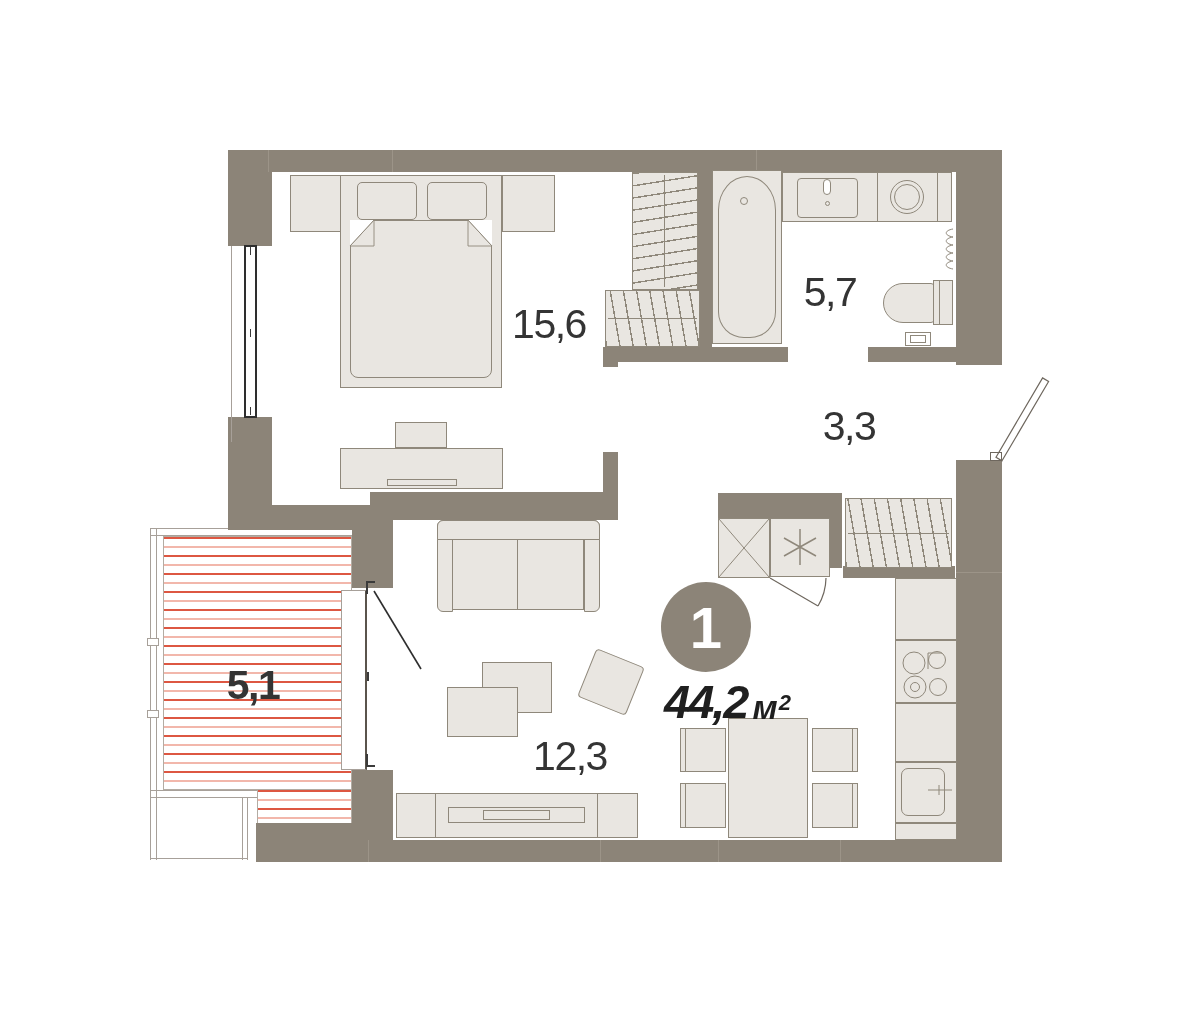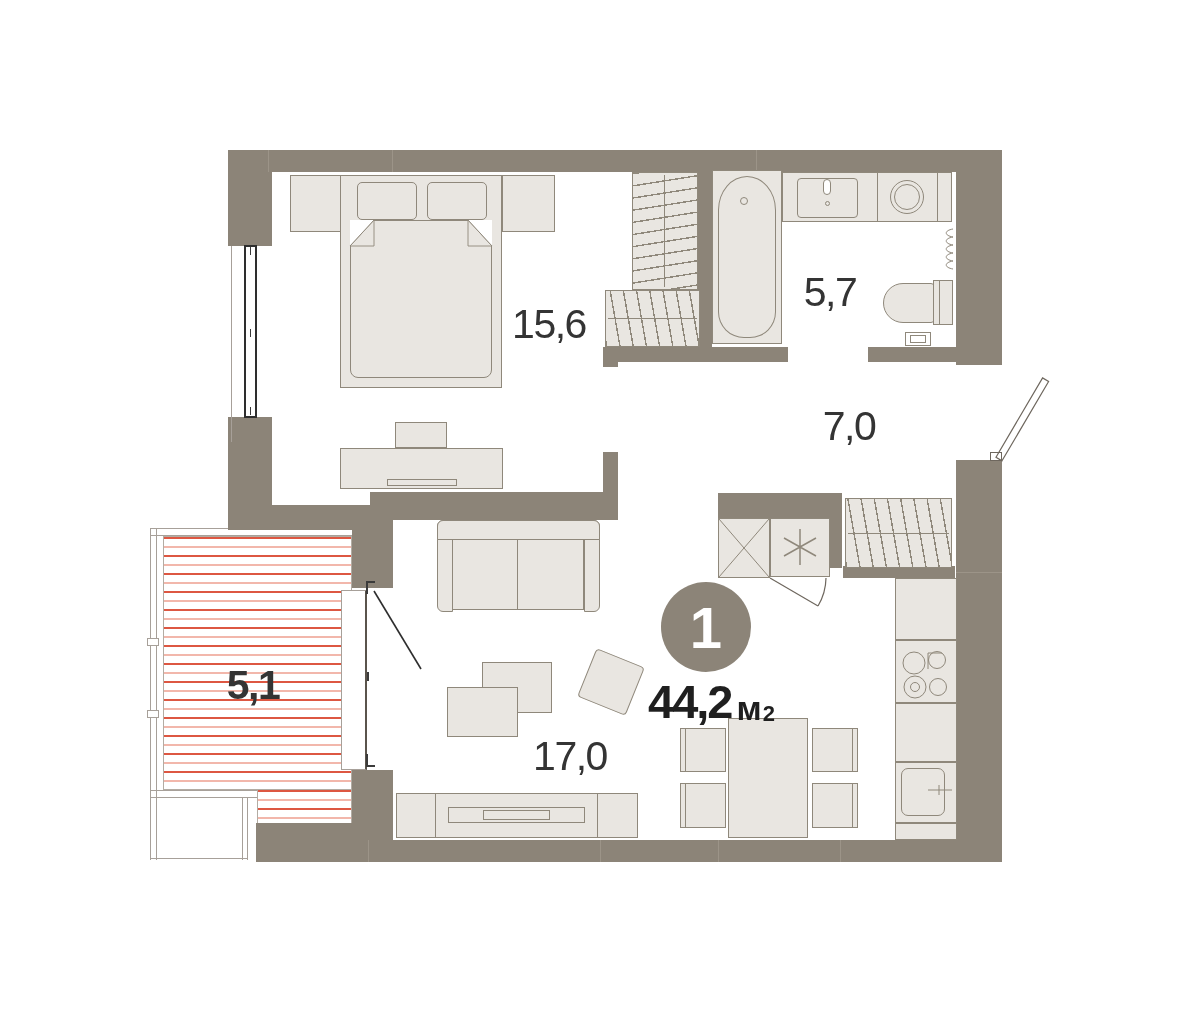--- a/index.html
+++ b/index.html
@@ -20,22 +20,22 @@
       var(--hatch-light) 9px 11px, transparent 11px 18px);}
   .hang-h{background-image:repeating-linear-gradient(171deg,
       var(--furn-stroke) 0 1.4px, transparent 1.4px 12px);}
   .hang-v{background-image:repeating-linear-gradient(80deg,
       var(--furn-stroke) 0 1.4px, transparent 1.4px 13px);}
   .lbl{position:absolute;transform:translate(-50%,-50%);font-size:41px;letter-spacing:-1.5px;
        color:var(--text);white-space:nowrap;}
   .badge{position:absolute;left:661px;top:582px;width:90px;height:90px;border-radius:50%;
          background:var(--badge-bg);display:flex;align-items:center;justify-content:center;}
   .badge span{color:var(--badge-text);font-size:58px;font-weight:700;}
-  .total{position:absolute;left:648px;top:678px;display:flex;align-items:flex-end;
-         color:var(--area-text);font-weight:700;line-height:1;}
+  .total{position:absolute;left:664px;top:678px;display:flex;align-items:center;
+         color:var(--area-text);font-weight:700;line-height:1;font-style:italic;}
   .total .val{font-size:47px;letter-spacing:-2px;}
   .total .unit{font-size:34px;margin-left:5px;margin-top:10px;}
   .total .sup{font-size:22px;margin-left:1px;margin-top:2px;}
   .sk{stroke:var(--furn-stroke);fill:none;stroke-width:1px;}
   .skd{stroke:var(--door-line);fill:none;stroke-width:1.2px;}
   .blackline{stroke:#2e2e2e;fill:none;stroke-width:1.6px;}
   svg{pointer-events:none;}
 </style>
 </head>
 <body>
@@ -207,23 +207,23 @@
       <polygon points="350,220 374,220 350,246" fill="#ffffff"></polygon>
       <path class="sk" d="M374,220 L350,246"></path>
       <polygon points="468,220 468,246 492,246" fill="var(--furn-fill)" stroke="var(--furn-stroke)" stroke-width="0.9"></polygon>
       <polygon points="492,220 468,220 492,246" fill="#ffffff"></polygon>
       <path class="sk" d="M468,220 L492,246"></path>
     </g>
   </svg>
 
   <div class="lbl" style="left:549px;top:324px;">15,6</div>
   <div class="lbl" style="left:830px;top:292px;">5,7</div>
-  <div class="lbl" style="left:849px;top:426px;">7,0</div>
+  <div class="lbl" style="left:849px;top:426px;">3,3</div>
   <div class="lbl" style="left:253px;top:685px;font-weight:bold;">5,1</div>
-  <div class="lbl" style="left:570px;top:756px;">17,0</div>
+  <div class="lbl" style="left:570px;top:756px;">12,3</div>
 
   <div class="badge">
     <span>1</span>
   </div>
 
   <div class="total">
     <span class="val">44,2</span>
     <span class="unit">м</span>
     <span class="sup">2</span>
   </div>

